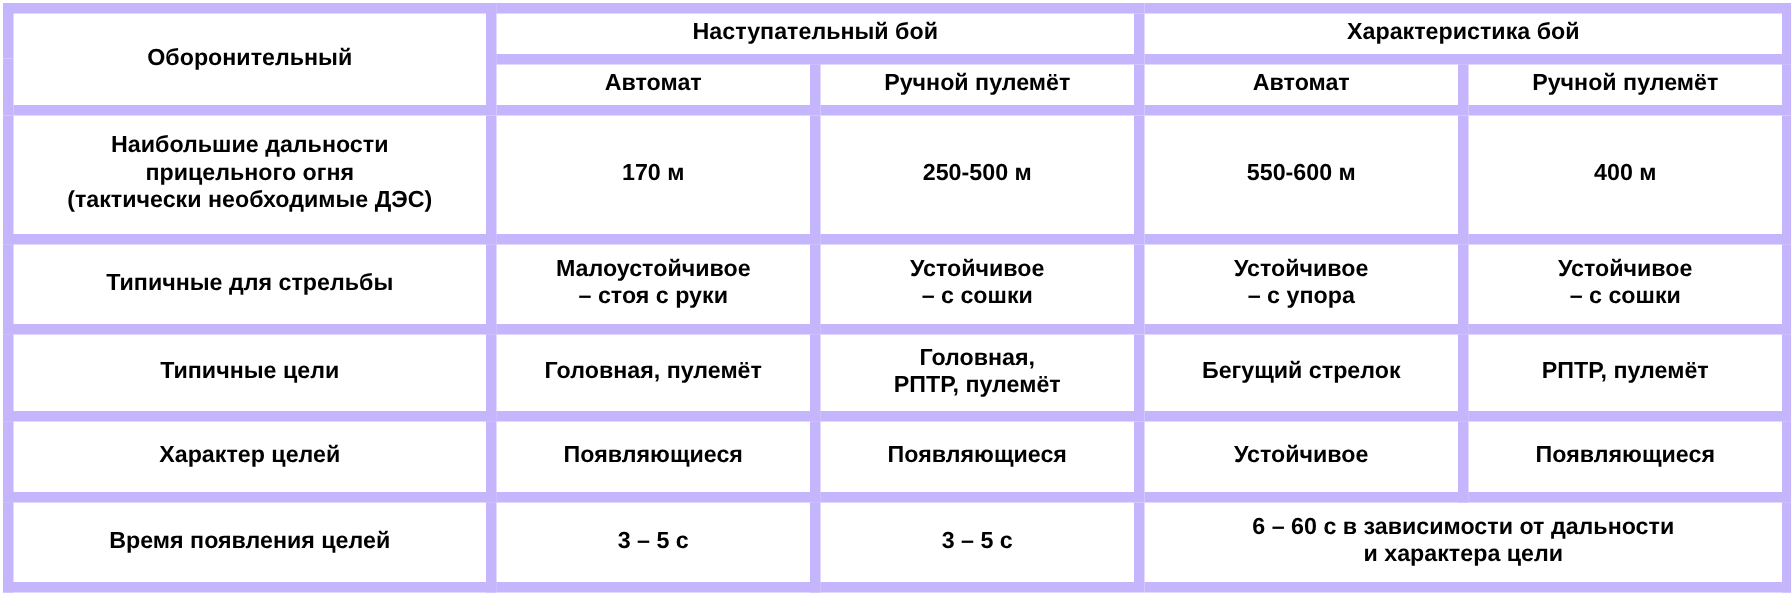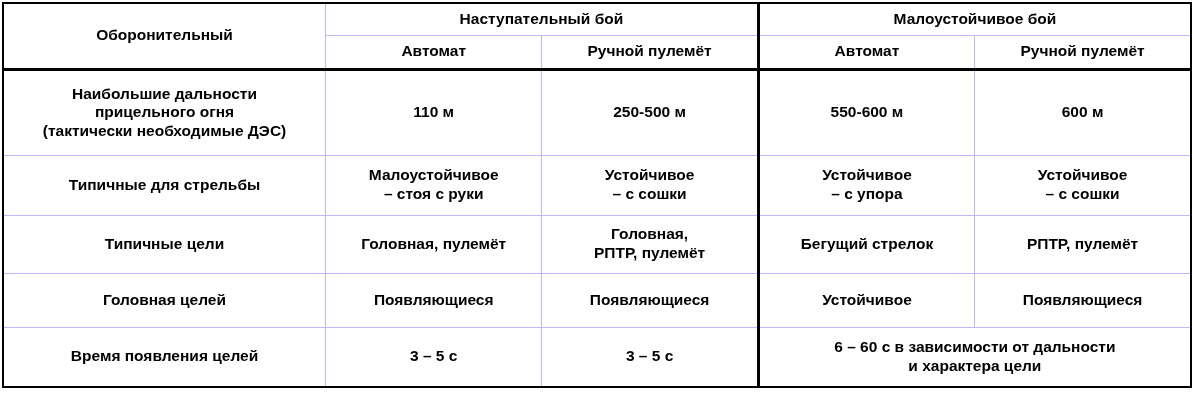--- a/index.html
+++ b/index.html
@@ -23,21 +23,21 @@
   table.spec {
     border-collapse: collapse;
     width: 1190px;
     margin: 2px 0 0 2px;
     table-layout: fixed;
     font-size: 15.5px;
     font-weight: bold;
   }
   table.spec td,
   table.spec th {
-    border: 1px solid #c4b5fd;
+    border: 7px solid #c4b5fd;
     text-align: center;
     vertical-align: middle;
     padding: 4px 6px;
     line-height: 1.2;
     font-weight: bold;
   }
   
   table.spec {
     border: 2px solid #000000;
   }
@@ -74,37 +74,37 @@
       <col class="col-char">
       <col class="col-sub">
       <col class="col-sub">
       <col class="col-sub">
       <col class="col-sub">
     </colgroup>
     <tbody>
       <tr class="hdr-top">
         <td rowspan="2" class="rowlabel" style="border-bottom:3px solid #000;">Оборонительный</td>
         <td colspan="2" class="sep-right">Наступательный бой</td>
-        <td colspan="2">Малоустойчивое бой</td>
+        <td colspan="2">Характеристика бой</td>
       </tr>
       <tr class="hdr-sub header-bottom">
         <td>Автомат</td>
         <td class="sep-right">Ручной пулемёт</td>
         <td>Автомат</td>
         <td>Ручной пулемёт</td>
       </tr>
 
       <tr class="tall-1">
         <td class="rowlabel nowrap-mid">Наибольшие дальности
 прицельного огня
 (тактически необходимые ДЭС)</td>
-        <td class="nowrap-mid">110 м</td>
+        <td class="nowrap-mid">170 м</td>
         <td class="nowrap-mid sep-right">250-500 м</td>
         <td class="nowrap-mid">550-600 м</td>
-        <td class="nowrap-mid">600 м</td>
+        <td class="nowrap-mid">400 м</td>
       </tr>
 
       <tr class="tall-2">
         <td class="rowlabel nowrap-mid">Типичные для стрельбы</td>
         <td class="nowrap-mid">Малоустойчивое
 – стоя с руки</td>
         <td class="nowrap-mid sep-right">Устойчивое
 – с сошки</td>
         <td class="nowrap-mid">Устойчивое
 – с упора</td>
@@ -115,21 +115,21 @@
       <tr class="tall-3">
         <td class="rowlabel nowrap-mid">Типичные цели</td>
         <td class="nowrap-mid">Головная, пулемёт</td>
         <td class="nowrap-mid sep-right">Головная,
 РПТР, пулемёт</td>
         <td class="nowrap-mid">Бегущий стрелок</td>
         <td class="nowrap-mid">РПТР, пулемёт</td>
       </tr>
 
       <tr class="tall-4">
-        <td class="rowlabel nowrap-mid">Головная целей</td>
+        <td class="rowlabel nowrap-mid">Характер целей</td>
         <td class="nowrap-mid">Появляющиеся</td>
         <td class="nowrap-mid sep-right">Появляющиеся</td>
         <td class="nowrap-mid">Устойчивое</td>
         <td class="nowrap-mid">Появляющиеся</td>
       </tr>
 
       <tr class="tall-5">
         <td class="rowlabel nowrap-mid">Время появления целей</td>
         <td class="nowrap-mid">3 – 5 с</td>
         <td class="nowrap-mid sep-right">3 – 5 с</td>

